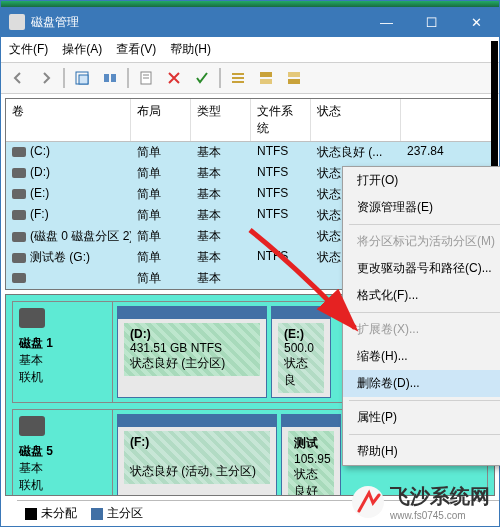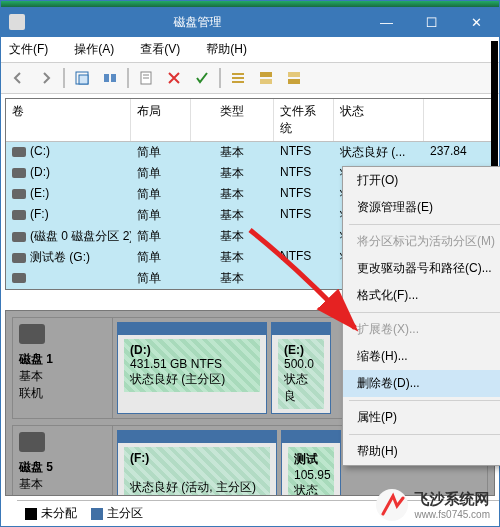--- a/index.html
+++ b/index.html
@@ -1,61 +1,61 @@
 <!DOCTYPE html>
 <html><head>
 <meta charset="utf-8">
 <style>
   * { box-sizing: border-box; margin: 0; padding: 0; font-family: "Microsoft YaHei", "SimSun", sans-serif; font-size: 12px; }
   body { width: 500px; height: 527px; overflow: hidden; background: #fff; position: relative; }
   .window { width: 500px; height: 527px; display: flex; flex-direction: column; border: 1px solid #3a78b8; position: relative; }
   .topbar { height: 6px; background: linear-gradient(#2a6, #196b3e); }
   .titlebar { background: #3a78b8; color: #fff; display: flex; align-items: center; height: 30px; padding-left: 8px; }
   .titlebar .icon { width: 16px; height: 16px; margin-right: 6px; background: #ddd; border-radius: 2px; display: inline-block; }
-  .titlebar .title { flex: 1; text-align: center; }
+  .titlebar .title { flex: 1; }
   .titlebar .winbtn { width: 45px; height: 30px; display: flex; align-items: center; justify-content: center; color: #fff; font-size: 13px; }
   .titlebar .winbtn.close { background: transparent; }
-  .menubar { background: #fff; border-bottom: 1px solid #d0d0d0; display: flex; padding: 4px 8px; gap: 26px; }
+  .menubar { background: #fff; border-bottom: 1px solid #d0d0d0; display: flex; padding: 4px 8px; gap: 14px; }
   .menubar span { }
   .toolbar { background: #f7f7f7; border-bottom: 1px solid #d0d0d0; display: flex; align-items: center; padding: 4px 6px; gap: 6px; }
   .tool { width: 22px; height: 22px; display: flex; align-items: center; justify-content: center; border: 1px solid transparent; }
   .tool.sep { width: 1px; background: #c0c0c0; height: 20px; padding:0; }
   .tool svg { width:16px; height:16px; }
   .table { border: 1px solid #777; margin: 4px; }
   .table .hdr { display: flex; background: #fff; border-bottom: 1px solid #c0c0c0; }
   .table .hdr div { padding: 4px 6px; border-right: 1px solid #e0e0e0; }
   .table .row { display: flex; background: #c2e8f4; }
   .table .row div { padding: 2px 6px; white-space: nowrap; overflow: hidden; }
   .col-vol { width: 125px; }
   .col-layout { width: 60px; }
-  .col-type { width: 60px; margin-left: 23px; }
+  .col-type { width: 60px; }
   .col-fs { width: 60px; }
   .col-status { width: 90px; }
   .col-cap { width: 70px; }
   .diskicon { display:inline-block; width:14px; height:10px; background:#666; border-radius:2px; margin-right:4px; vertical-align:middle; }
-  .panes { flex:1; overflow:hidden; border:1px solid #777; margin:16px 4px 4px 4px; background:#a3a3a3; }
+  .panes { flex:1; overflow:hidden; border:1px solid #777; margin:0 4px 4px 4px; background:#5eead4; }
   .disk { display:flex; border:1px solid #888; margin:6px; }
   .disk .left { width:100px; padding:6px; border-right:1px solid #888; }
   .disk .left .hd { width:26px; height:20px; background:#555; border-radius:3px; margin-bottom:4px; display:inline-block; }
   .disk .parts { flex:1; display:flex; padding:4px; gap:4px; }
   .part { border:1px solid #4170a5; padding:4px 6px; font-size:11px; background:#e8e8e8; position:relative; overflow:hidden; }
   .part::before { content:""; display:block; position:absolute; top:0; left:0; right:0; height:12px; background:#4170a5; }
   .part .inner { background: repeating-linear-gradient(45deg,#c7e6d6,#c7e6d6 4px,#b2dbc4 4px,#b2dbc4 8px); padding:4px 6px; margin-top:12px; }
   .part.striped .inner { background: repeating-linear-gradient(45deg,#bde6cd,#bde6cd 4px,#a8dabb 4px,#a8dabb 8px); }
   .legend { background:#fff; border-top:1px solid #bbb; padding:4px 8px; display:flex; gap:14px; align-items:center;margin-left:16px; }
   .legend .sw { width:12px; height:12px; display:inline-block; vertical-align:middle; margin-right:4px; }
   .ctx { position:absolute; top:166px; left:342px; width:178px; background:#f2f2f2; border:1px solid #a0a0a0; box-shadow:3px 3px 6px rgba(0,0,0,.3); z-index:10; }
   .ctx .item { padding:5px 14px; color:#000; }
   .ctx .item.disabled { color:#9b9b9b; }
   .ctx .item.hover { background:#cde6f7; }
   .ctx .sep { height:1px; background:#d0d0d0; margin:3px 6px; }
   .arrow { position:absolute; top:220px; left:240px; z-index:12; pointer-events:none; }
   .watermark { position:absolute; right:10px; bottom:6px; display:flex; align-items:center; gap:6px; z-index:20; }
   .watermark .logo { width:32px; height:32px; border-radius:50%; background:#f7f7f7; display:flex; align-items:center; justify-content:center; }
-  .watermark .txt1 { font-size:15px; font-weight:bold; color:#333; }
+  .watermark .txt1 { font-size:20px; font-weight:bold; color:#333; }
   .watermark .txt2 { font-size:10px; color:#888; display:block; }
   .rightbar { position:absolute; top:40px; right:1px; width:7px; height:150px; background:#000; }
 </style>
 </head>
 <body>
 
 <div class="window">
   <div class="topbar"></div>
   <div class="titlebar">
     <span class="icon"></span>

